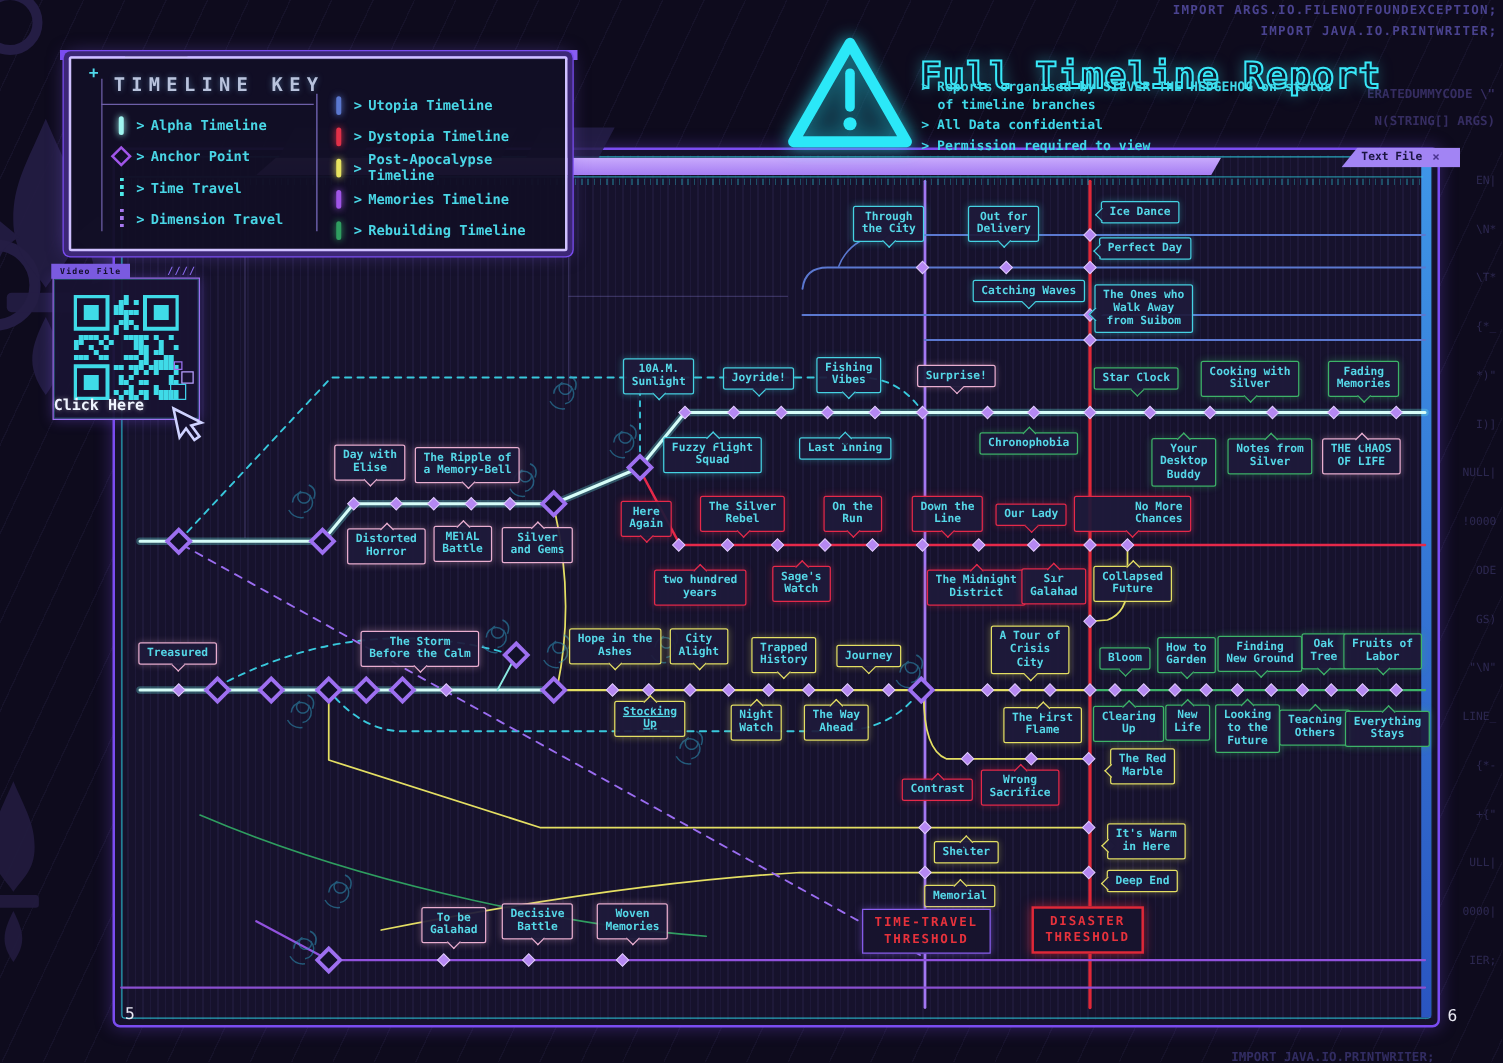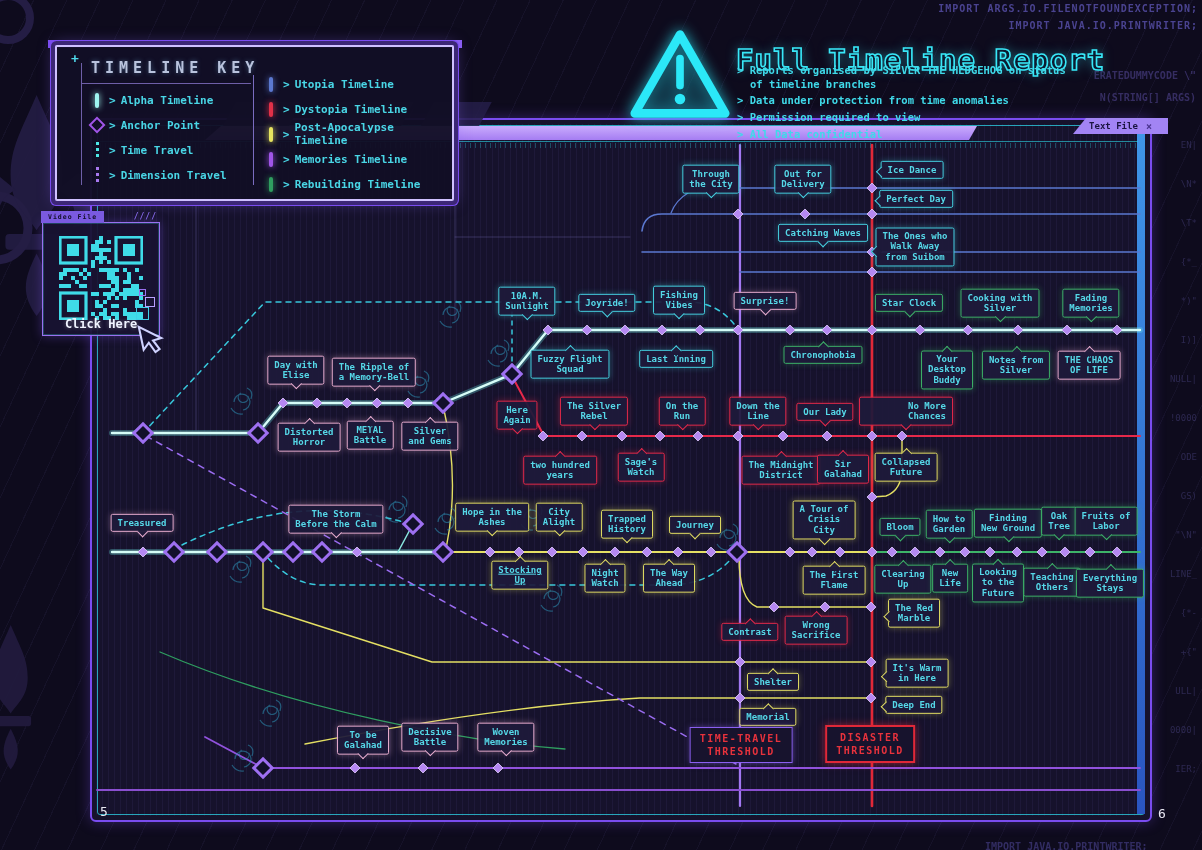--- a/index.html
+++ b/index.html
@@ -72,21 +72,21 @@
   .bullets{position:absolute;left:737px;top:64px;width:345px;margin:0;padding:0;list-style:none;
     color:#3fd9e9;font-size:10.5px;font-weight:bold;line-height:1.3;}
   .bullets li{margin-bottom:3px;padding-left:13px;text-indent:-13px;}
   
   .videobox{position:absolute;left:42px;top:222px;width:116px;height:112px;z-index:10;
     background:rgba(24,19,50,.95);border:1.5px solid #9a70f0;
     box-shadow:inset 0 0 0 1px rgba(60,220,240,.25),0 0 10px rgba(120,80,230,.4);}
   .videotab{position:absolute;left:-2px;top:-12px;background:#7a5ae0;color:#120e2a;
     font-size:6.5px;font-weight:bold;padding:2px 7px;letter-spacing:1px;}
   .videoslash{position:absolute;right:2px;top:-11px;color:#8a6cf0;font-size:8px;font-weight:bold;letter-spacing:1px;}
-  .cta{position:absolute;left:0;right:0;bottom:4px;text-align:center;color:#f0f4ff;
+  .cta{position:absolute;left:0;right:0;bottom:4px;text-align:left;color:#f0f4ff;
     font-size:12px;font-weight:bold;text-shadow:0 0 4px rgba(255,255,255,.4);cursor:pointer;}
   .sq{position:absolute;z-index:10;border:1.5px solid #9a70f0;}
   .cursor{position:absolute;left:137px;top:323px;z-index:11;}
   .pagenum{position:absolute;color:#e8e8f2;font-size:13px;z-index:3;}
 </style>
 </head>
 <body>
 <div id="stage">
 
 <svg id="bgdeco">
@@ -510,23 +510,22 @@
 
 <div class="reporthead">
   <svg class="warn" width="100" height="92" viewBox="0 0 104 92">
     <polygon points="52,5 99,87 5,87" fill="rgba(10,21,40,0.35)" stroke="#2be8f8" stroke-width="9" stroke-linejoin="round"></polygon>
     <line x1="52" y1="30" x2="52" y2="58" stroke="#2be8f8" stroke-width="8" stroke-linecap="round"></line>
     <circle cx="52" cy="72" r="5.5" fill="#2be8f8"></circle>
   </svg>
   <h1 class="rtitle">Full Timeline Report</h1>
   <ul class="bullets">
         <li>&gt; Reports organised by SILVER THE HEDGEHOG on status of timeline branches</li>
-        <li>&gt; Data under protection from time anomalies</li>
+        <li>&gt; All Data confidential</li>
         <li>&gt; Permission required to view</li>
-        <li>&gt; All Data confidential</li>
       </ul>
 </div>
 
 <div class="videobox">
   <span class="videotab">Video File</span>
   <span class="videoslash">////</span>
   <svg id="qr" width="84" height="84" style="position:absolute;left:16px;top:13px;">
         <rect x="40" y="0" width="4" height="4" fill="#3fdbe8"></rect>
         <rect x="36" y="4" width="4" height="4" fill="#3fdbe8"></rect>
         <rect x="40" y="4" width="4" height="4" fill="#3fdbe8"></rect>

